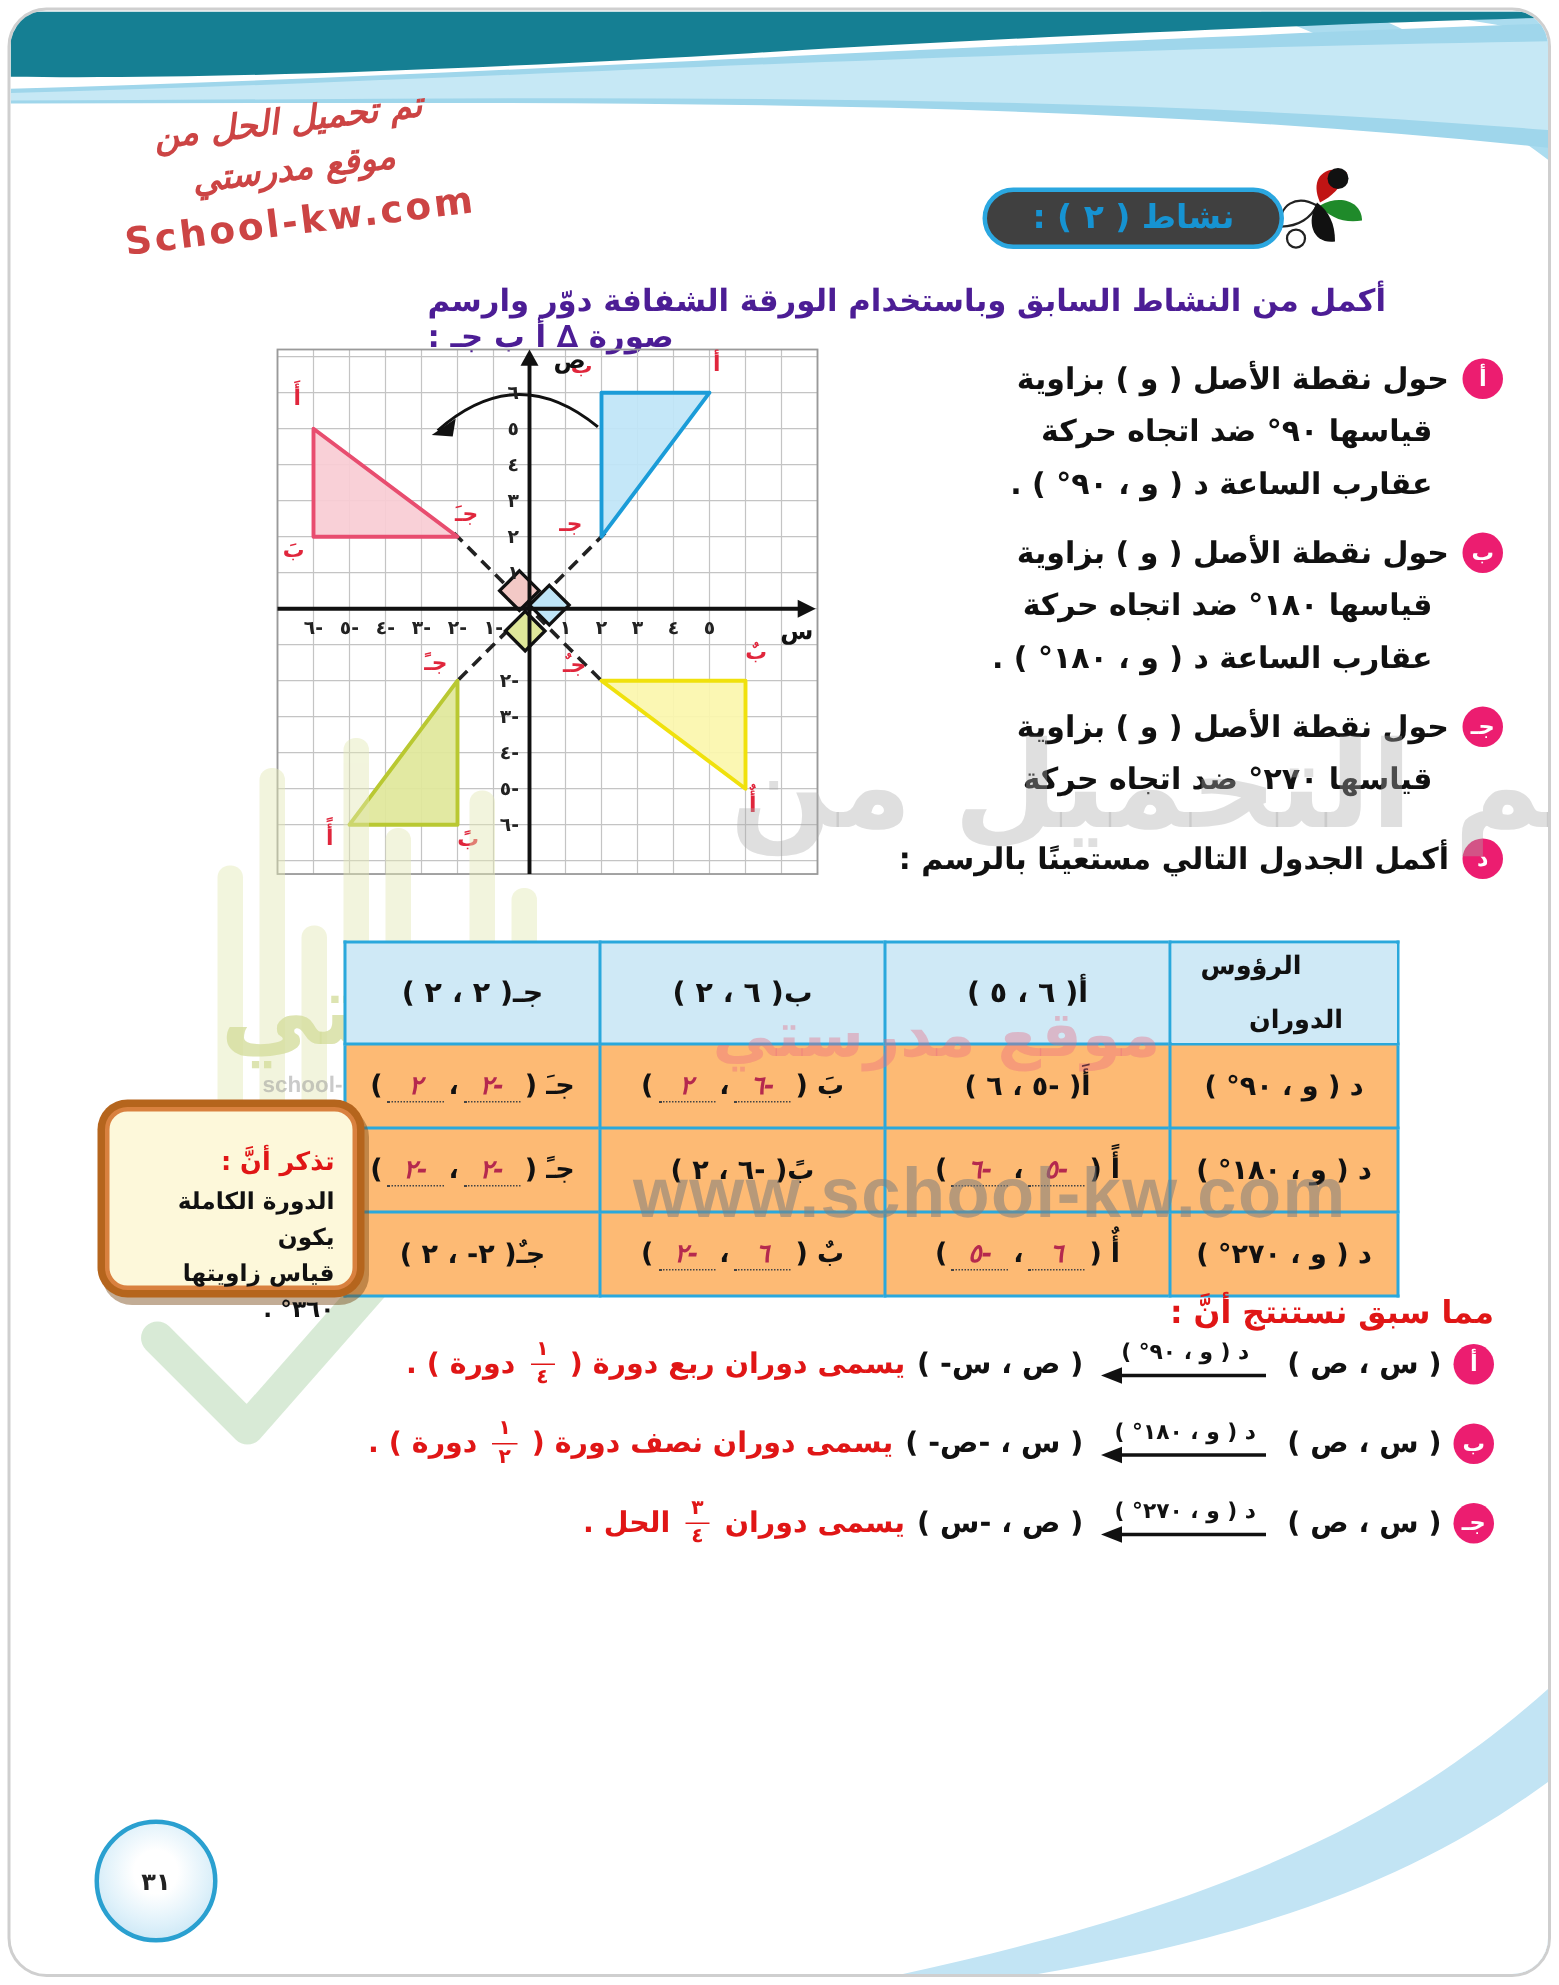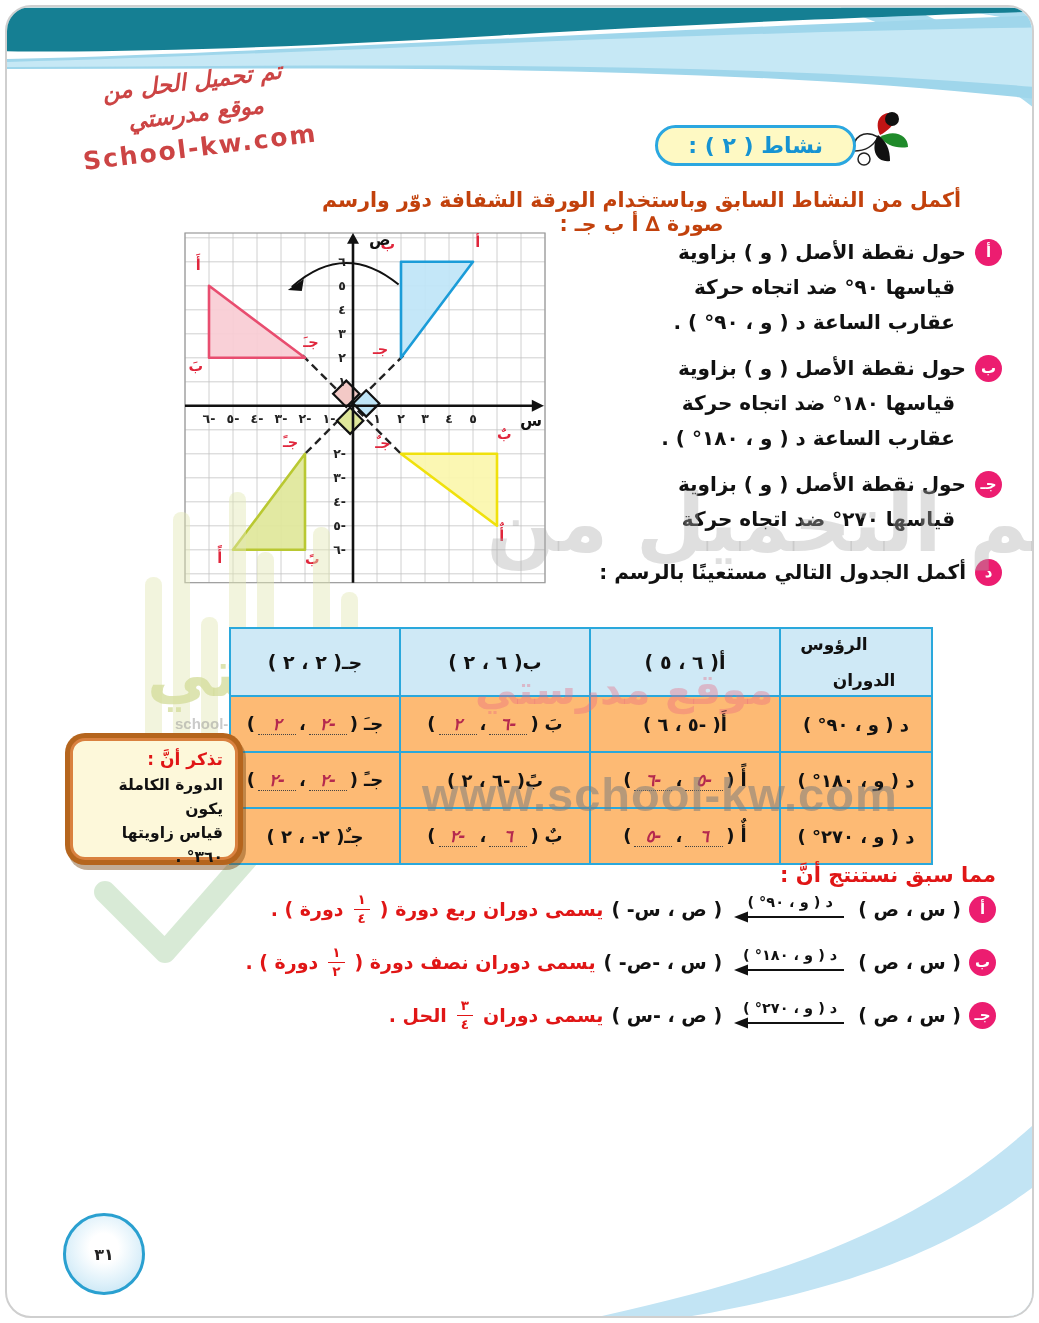--- a/index.html
+++ b/index.html
@@ -10,26 +10,26 @@
   .banner{position:absolute;top:0;left:0;width:100%;height:120px;pointer-events:none;}
   .wave{position:absolute;right:0;bottom:0;pointer-events:none;}
 
   
   .handnote{position:absolute;left:44px;top:58px;width:290px;transform:rotate(-7deg);
     color:#cc4444;text-align:center;font-weight:bold;}
   .handnote .ar{font-size:23px;font-style:italic;line-height:32px;}
   .handnote .lat{font-size:25px;letter-spacing:2px;margin-top:4px;font-style:normal;}
 
   
-  .badge-pill{position:absolute;right:176px;top:118px;background:#fef9c3;border:3px solid #2ba7e0;
+  .badge-pill{position:absolute;right:176px;top:118px;background:#404040;border:3px solid #2ba7e0;
     border-radius:24px;padding:5px 30px;color:#1693d2;font-size:22px;font-weight:bold;direction:rtl;}
   .badge-art{position:absolute;right:118px;top:100px;}
 
-  .heading{position:absolute;right:46px;top:181px;left:290px;direction:rtl;text-align:center;
-    font-size:20.5px;font-weight:bold;color:#c2410c;}
+  .heading{position:absolute;right:46px;top:181px;left:278px;direction:rtl;text-align:left;
+    font-size:20.5px;font-weight:bold;color:#4c1d95;}
 
   
   .figure{position:absolute;left:176px;top:224px;z-index:1;}
   .bars{position:absolute;left:138px;top:420px;width:300px;height:325px;display:flex;
     align-items:flex-end;gap:11px;z-index:2;opacity:.45;pointer-events:none;}
   .bars i{display:block;width:17px;background:#e3e8b4;border-radius:8px;}
 
   
   .instr-col{position:absolute;right:30px;top:228px;width:478px;}
   .instr{margin-bottom:11px;}
@@ -55,21 +55,21 @@
   .rot{direction:rtl;}
   .hw{display:inline-block;min-width:34px;color:#b5294e;font-style:italic;font-size:17px;
     border-bottom:1.6px dotted #444;text-align:center;padding:0 2px;margin:0 2px;}
   .pr,.lbl{display:inline-block;margin:0 1px;}
   .lbl{margin-left:5px;}
 
   
   .sticky{position:absolute;left:58px;top:726px;width:168px;height:122px;background:#b5651d;
     border-radius:20px;box-shadow:3px 5px 0 rgba(120,70,20,.45);padding:5px;z-index:4;}
   .sticky .inner{width:100%;height:100%;box-sizing:border-box;background:#fdf8da;border:3px solid #d9813f;
-    border-radius:15px;direction:rtl;text-align:right;padding:8px 12px;}
+    border-radius:15px;direction:rtl;text-align:right;padding:24px 12px;}
   .sticky .stitle{color:#e01616;font-size:17px;font-weight:bold;margin-bottom:4px;}
   .sticky .sline{color:#111;font-size:15.5px;font-weight:bold;line-height:24px;}
 
   
   .conclusion{position:absolute;right:36px;top:856px;width:970px;z-index:3;}
   .chead{direction:rtl;text-align:right;color:#e01616;font-size:21px;font-weight:bold;margin-bottom:2px;}
   .citem{direction:rtl;display:flex;align-items:center;justify-content:flex-start;gap:8px;
     font-size:19px;font-weight:bold;color:#111;margin-bottom:13px;min-height:40px;}
   .arrowbox{display:inline-flex;flex-direction:column;align-items:center;margin:0 4px;}
   .arrowbox .albl{direction:rtl;font-size:14.5px;font-weight:bold;color:#111;line-height:15px;}

